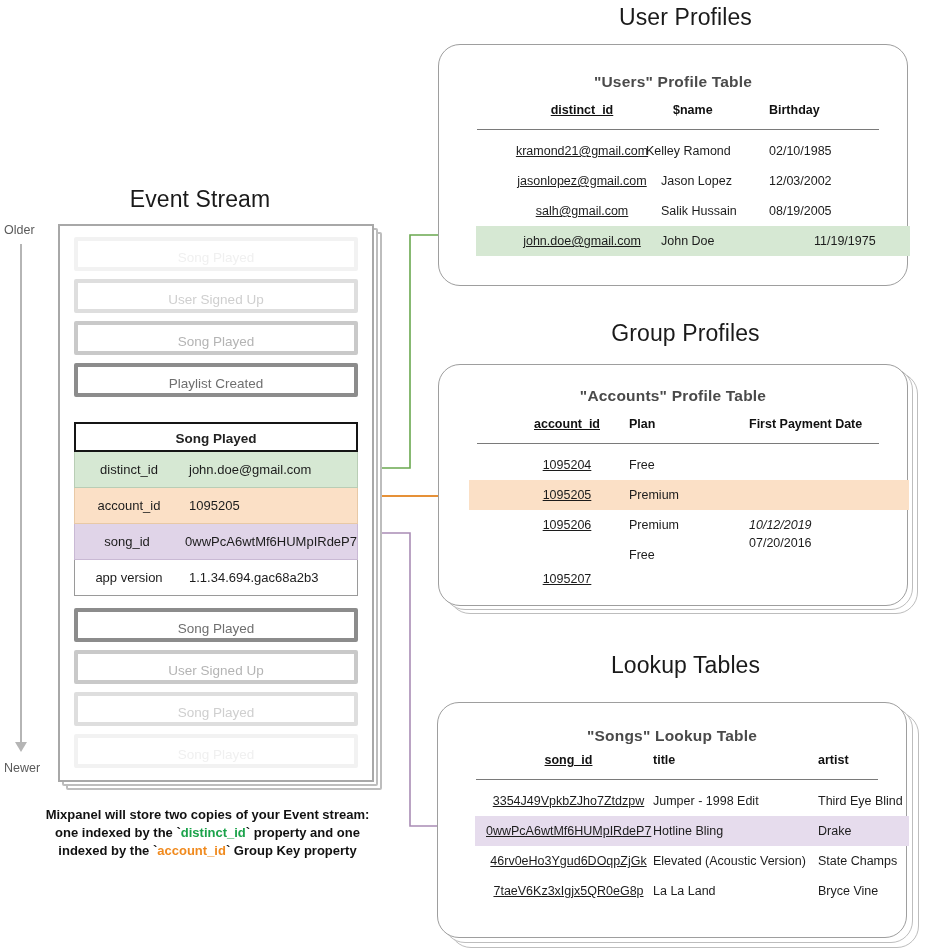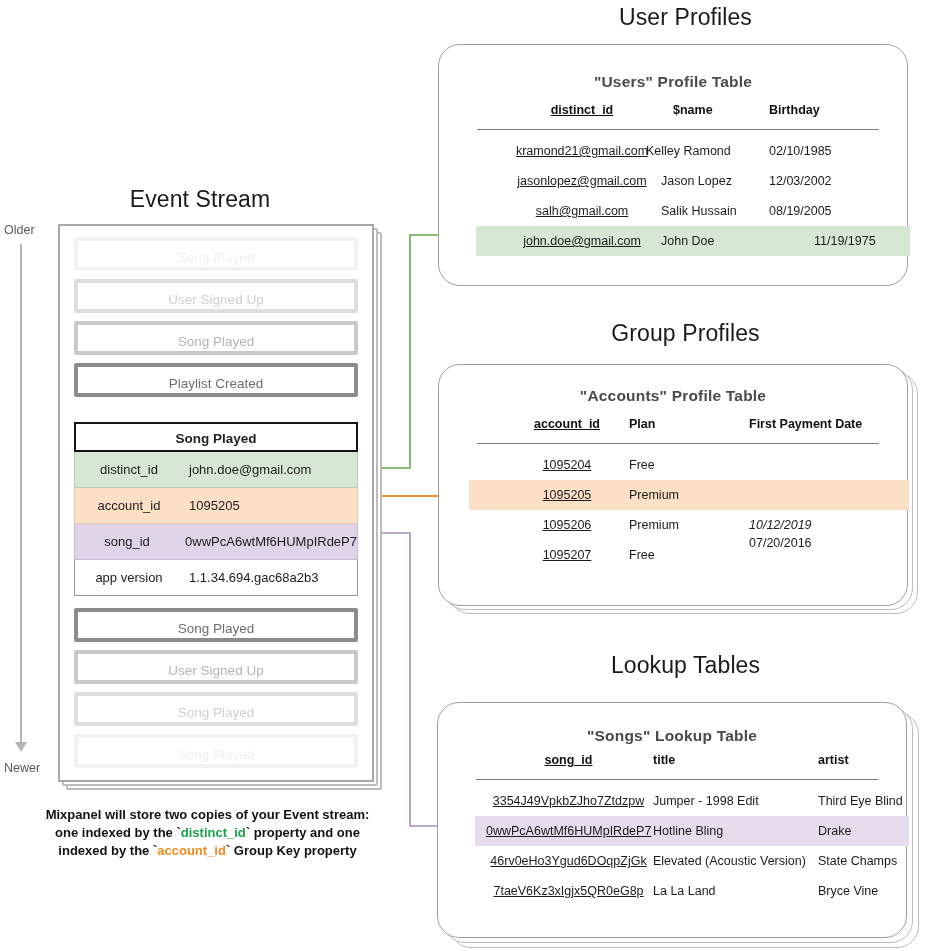--- a/index.html
+++ b/index.html
@@ -223,21 +223,21 @@
           <div class="c key" style="left: 48px; width: 100px; text-align: center;">1095205</div>
           <div class="c" style="left: 160px;">Premium</div>
           <div class="c" style="left: 280px; margin-top: 48px;">07/20/2016</div>
         </div>
         <div class="trow " style="top: 93px; left: 30px; width: 440px;">
           <div class="c key" style="left: 48px; width: 100px; text-align: center;">1095206</div>
           <div class="c" style="left: 160px;">Premium</div>
           <div class="c" style="left: 280px; font-style: italic;">10/12/2019</div>
         </div>
         <div class="trow " style="top: 123px; left: 30px; width: 440px;">
-          <div class="c key" style="left: 48px; width: 100px; text-align: center;">1095207</div>
+          <div class="c key" style="left: 48px; width: 100px; text-align: center; margin-top: 24px;">1095207</div>
           <div class="c" style="left: 160px;">Free</div>
           <div class="c" style="left: 280px;"></div>
         </div>
       </div>
   </div>
 </div>
 
 <div class="abs" style="left:430px;top:648px;width:511px;height:303px;">
   <div class="abs section-title" style="left:0;top:4px;width:511px;">Lookup Tables</div>
 

